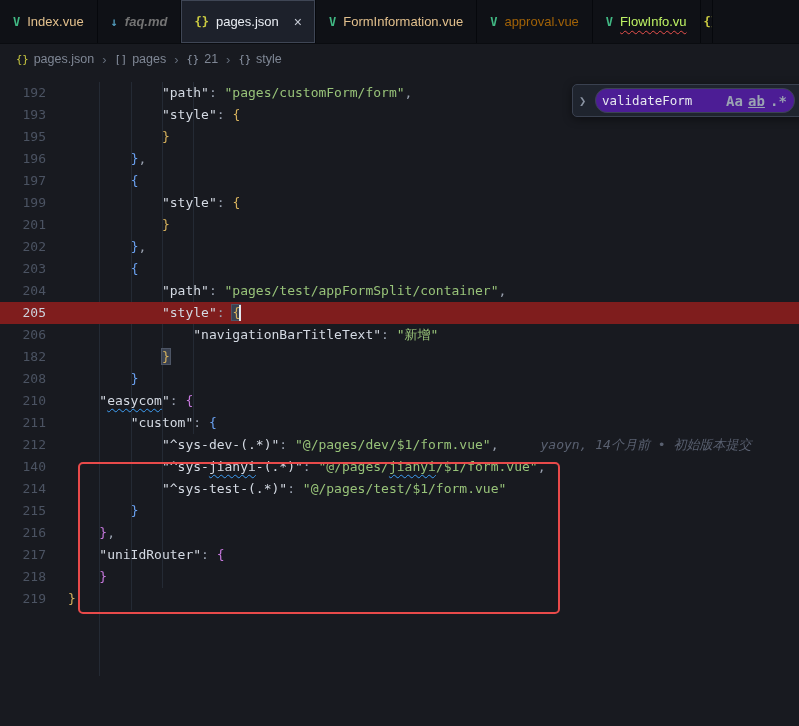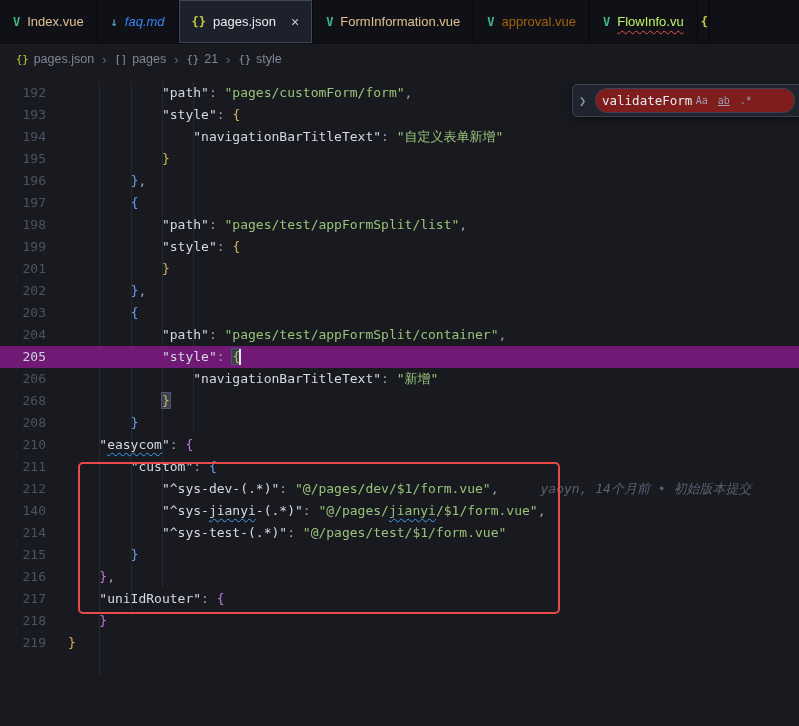--- a/index.html
+++ b/index.html
@@ -5,21 +5,21 @@
   * { box-sizing: border-box; margin: 0; padding: 0; }
   html,body { width:799px; height:726px; overflow:hidden; }
   body { background:#181a20; font-family:"Liberation Sans",sans-serif; position:relative; }
 
   
   .tabbar { display:flex; height:44px; background:#0f1116; border-bottom:1px solid #0a0c10; overflow:hidden; }
   .tab { display:flex; align-items:center; gap:7px; padding:0 13px; font-size:13px; color:#8b93a1;
          border-right:1px solid #06080c; cursor:pointer; white-space:nowrap; flex:none; }
   .tab.active { background:#1d212b; box-shadow:inset 0 0 0 1px #3f4655; color:#e9edf3; }
   .tab.modified .tlabel { color:#e2c08d; }
-  .tab.preview .tlabel { font-style:italic; color:#3b82f6; }
+  .tab.preview .tlabel { font-style:italic; color:#737373;font-weight:bold; }
   .tab.active .tlabel { color:#e9edf3; }
   .tab.untracked .tlabel { color:#a16207; }
   .tab.error-untracked .tlabel { color:#bef264; text-decoration:underline wavy #e8504c;
          text-decoration-thickness:1px; text-underline-offset:4px; }
   .tab.partial { padding:0 3px; width:12px; overflow:hidden; }
   .ficon { font-weight:bold; font-size:12px; font-family:"DejaVu Sans Mono",monospace; }
   .tclose { margin-left:8px; color:#c8cdd7; font-size:14px; }
 
   
   .breadcrumb { display:flex; align-items:center; height:30px; padding-left:16px; font-size:12.5px;
@@ -29,44 +29,44 @@
   .bsep { color:#636c7a; margin:0 3px; font-size:13px; }
 
   
   .editor { position:absolute; top:74px; left:0; right:0; bottom:0;
             font-family:"DejaVu Sans Mono","Liberation Mono",monospace; font-size:13px; }
   .guide { position:absolute; width:1px; background:#242a34; }
   .lines { position:absolute; top:8px; left:0; right:0; }
   .line { display:flex; height:22px; line-height:22px; white-space:pre; }
   .ln { flex:none; width:46px; text-align:right; color:#4b5362; user-select:none; }
   .code { padding-left:22px; }
-  .line.current { background:#701a75; }
+  .line.current { background:#7f1d1d; }
   .line.current .ln { color:#ccd2dc; }
 
   .k { color:#d4dae3; } .p { color:#9aa2b0; } .s { color:#98c379; }
   .g { color:#d7b25d; } .m { color:#c678dd; } .b { color:#6aa1f0; }
   .sq { text-decoration:underline wavy #3f9ff5; text-decoration-thickness:1px; text-underline-offset:3px; }
   .mh { background:#3a4150; box-shadow:0 0 0 1px #4d5565; }
   .cursor { display:inline-block; width:2px; height:16px; margin:3px -1px 0; background:#e3e7ee; vertical-align:top; }
   .blame { color:#596070; font-style:italic; margin-left:42px; }
 
   .redbox { position:absolute; left:78px; top:388px; width:482px; height:152px;
             border:2px solid #e84a4a; border-radius:5px; pointer-events:none; }
 
   
   .find { position:absolute; top:10px; right:-45px; width:272px; height:33px; display:flex; align-items:center;
           gap:6px; padding:0 6px; background:#1f242e; border:1px solid #3a4150; border-radius:5px;
           box-shadow:0 2px 10px rgba(0,0,0,.45); z-index:5; }
   .fchev { color:#8a93a2; font-size:12px; width:10px; flex:none; }
-  .finput { display:flex; align-items:center; justify-content:flex-start; width:200px; height:25px;
-            background:#7f1d1d; border:1px solid #3b4352; border-radius:12px; padding:0 6px; flex:none; }
+  .finput { display:flex; align-items:center; justify-content:space-between; width:200px; height:25px;
+            background:#4c1d95; border:1px solid #3b4352; border-radius:12px; padding:0 6px; flex:none; }
   .fvalue { font-family:"DejaVu Sans Mono",monospace; font-size:12.5px; color:#e7eaf0; }
   .ftoggles { display:flex; gap:3px; }
   .ftoggle { width:19px; height:19px; display:flex; align-items:center; justify-content:center; border-radius:3px;
-             color:#9aa3b2; font-size:10px; font-family:"DejaVu Sans Mono",monospace; cursor:pointer; }
+             color:#9aa3b2; font-size:14px; font-family:"DejaVu Sans Mono",monospace; cursor:pointer;font-weight:bold; }
   .uline { text-decoration:underline; }
 </style>
 </head>
 <body>
 
 <div class="tabbar">
     <div class="tab modified">
       <span class="ficon" style="color: rgb(65, 184, 131);">V</span>
       <span class="tlabel">Index.vue</span>
     </div>
@@ -120,33 +120,31 @@
 
 <div class="editor">
   <div class="guide" style="left:99px;  top:8px; height:594px;"></div>
   <div class="guide" style="left:131px; top:8px; height:528px;"></div>
   <div class="guide" style="left:162px; top:8px; height:506px;"></div>
   <div class="guide" style="left:193px; top:8px; height:352px;"></div>
 
   <div class="lines">
       <div class="line"><span class="ln">192</span><span class="code"><span class="ws">            </span><span class="k">"path"</span><span class="p">: </span><span class="s">"pages/customForm/form"</span><span class="p">,</span></span></div>
       <div class="line"><span class="ln">193</span><span class="code"><span class="ws">            </span><span class="k">"style"</span><span class="p">: </span><span class="g">{</span></span></div>
-      <div class="line"><span class="ln">194</span><span class="code"><span class="ws">                </span><span class="k">"navigationBarTitleText"</span><span class="p">: </span><span class="s">"自定义表单新增"</span></span></div>
       <div class="line"><span class="ln">195</span><span class="code"><span class="ws">            </span><span class="g">}</span></span></div>
       <div class="line"><span class="ln">196</span><span class="code"><span class="ws">        </span><span class="b">}</span><span class="p">,</span></span></div>
       <div class="line"><span class="ln">197</span><span class="code"><span class="ws">        </span><span class="b">{</span></span></div>
-      <div class="line"><span class="ln">198</span><span class="code"><span class="ws">            </span><span class="k">"path"</span><span class="p">: </span><span class="s">"pages/test/appFormSplit/list"</span><span class="p">,</span></span></div>
       <div class="line"><span class="ln">199</span><span class="code"><span class="ws">            </span><span class="k">"style"</span><span class="p">: </span><span class="g">{</span></span></div>
       <div class="line"><span class="ln">201</span><span class="code"><span class="ws">            </span><span class="g">}</span></span></div>
       <div class="line"><span class="ln">202</span><span class="code"><span class="ws">        </span><span class="b">}</span><span class="p">,</span></span></div>
       <div class="line"><span class="ln">203</span><span class="code"><span class="ws">        </span><span class="b">{</span></span></div>
       <div class="line"><span class="ln">204</span><span class="code"><span class="ws">            </span><span class="k">"path"</span><span class="p">: </span><span class="s">"pages/test/appFormSplit/container"</span><span class="p">,</span></span></div>
       <div class="line current"><span class="ln">205</span><span class="code"><span class="ws">            </span><span class="k">"style"</span><span class="p">: </span><span class="g mh">{</span><span class="cursor"></span></span></div>
       <div class="line"><span class="ln">206</span><span class="code"><span class="ws">                </span><span class="k">"navigationBarTitleText"</span><span class="p">: </span><span class="s">"新增"</span></span></div>
-      <div class="line"><span class="ln">268</span><span class="code"><span class="ws">            </span><span class="g mh">}</span></span></div>
+      <div class="line"><span class="ln">182</span><span class="code"><span class="ws">            </span><span class="g mh">}</span></span></div>
       <div class="line"><span class="ln">208</span><span class="code"><span class="ws">        </span><span class="b">}</span></span></div>
       <div class="line"><span class="ln">210</span><span class="code"><span class="ws">    </span><span class="k">"</span><span class="k sq">easycom</span><span class="k">"</span><span class="p">: </span><span class="m">{</span></span></div>
       <div class="line"><span class="ln">211</span><span class="code"><span class="ws">        </span><span class="k">"custom"</span><span class="p">: </span><span class="b">{</span></span></div>
       <div class="line"><span class="ln">212</span><span class="code"><span class="ws">            </span><span class="k">"^sys-dev-(.*)"</span><span class="p">: </span><span class="s">"@/pages/dev/$1/form.vue"</span><span class="p">,</span><span class="blame">yaoyn, 14个月前 • 初始版本提交</span></span></div>
       <div class="line"><span class="ln">140</span><span class="code"><span class="ws">            </span><span class="k">"^sys-</span><span class="k sq">jianyi</span><span class="k">-(.*)"</span><span class="p">: </span><span class="s">"@/pages/</span><span class="s sq">jianyi</span><span class="s">/$1/form.vue"</span><span class="p">,</span></span></div>
       <div class="line"><span class="ln">214</span><span class="code"><span class="ws">            </span><span class="k">"^sys-test-(.*)"</span><span class="p">: </span><span class="s">"@/pages/test/$1/form.vue"</span></span></div>
       <div class="line"><span class="ln">215</span><span class="code"><span class="ws">        </span><span class="b">}</span></span></div>
       <div class="line"><span class="ln">216</span><span class="code"><span class="ws">    </span><span class="m">}</span><span class="p">,</span></span></div>
       <div class="line"><span class="ln">217</span><span class="code"><span class="ws">    </span><span class="k">"uniIdRouter"</span><span class="p">: </span><span class="m">{</span></span></div>
       <div class="line"><span class="ln">218</span><span class="code"><span class="ws">    </span><span class="m">}</span></span></div>

